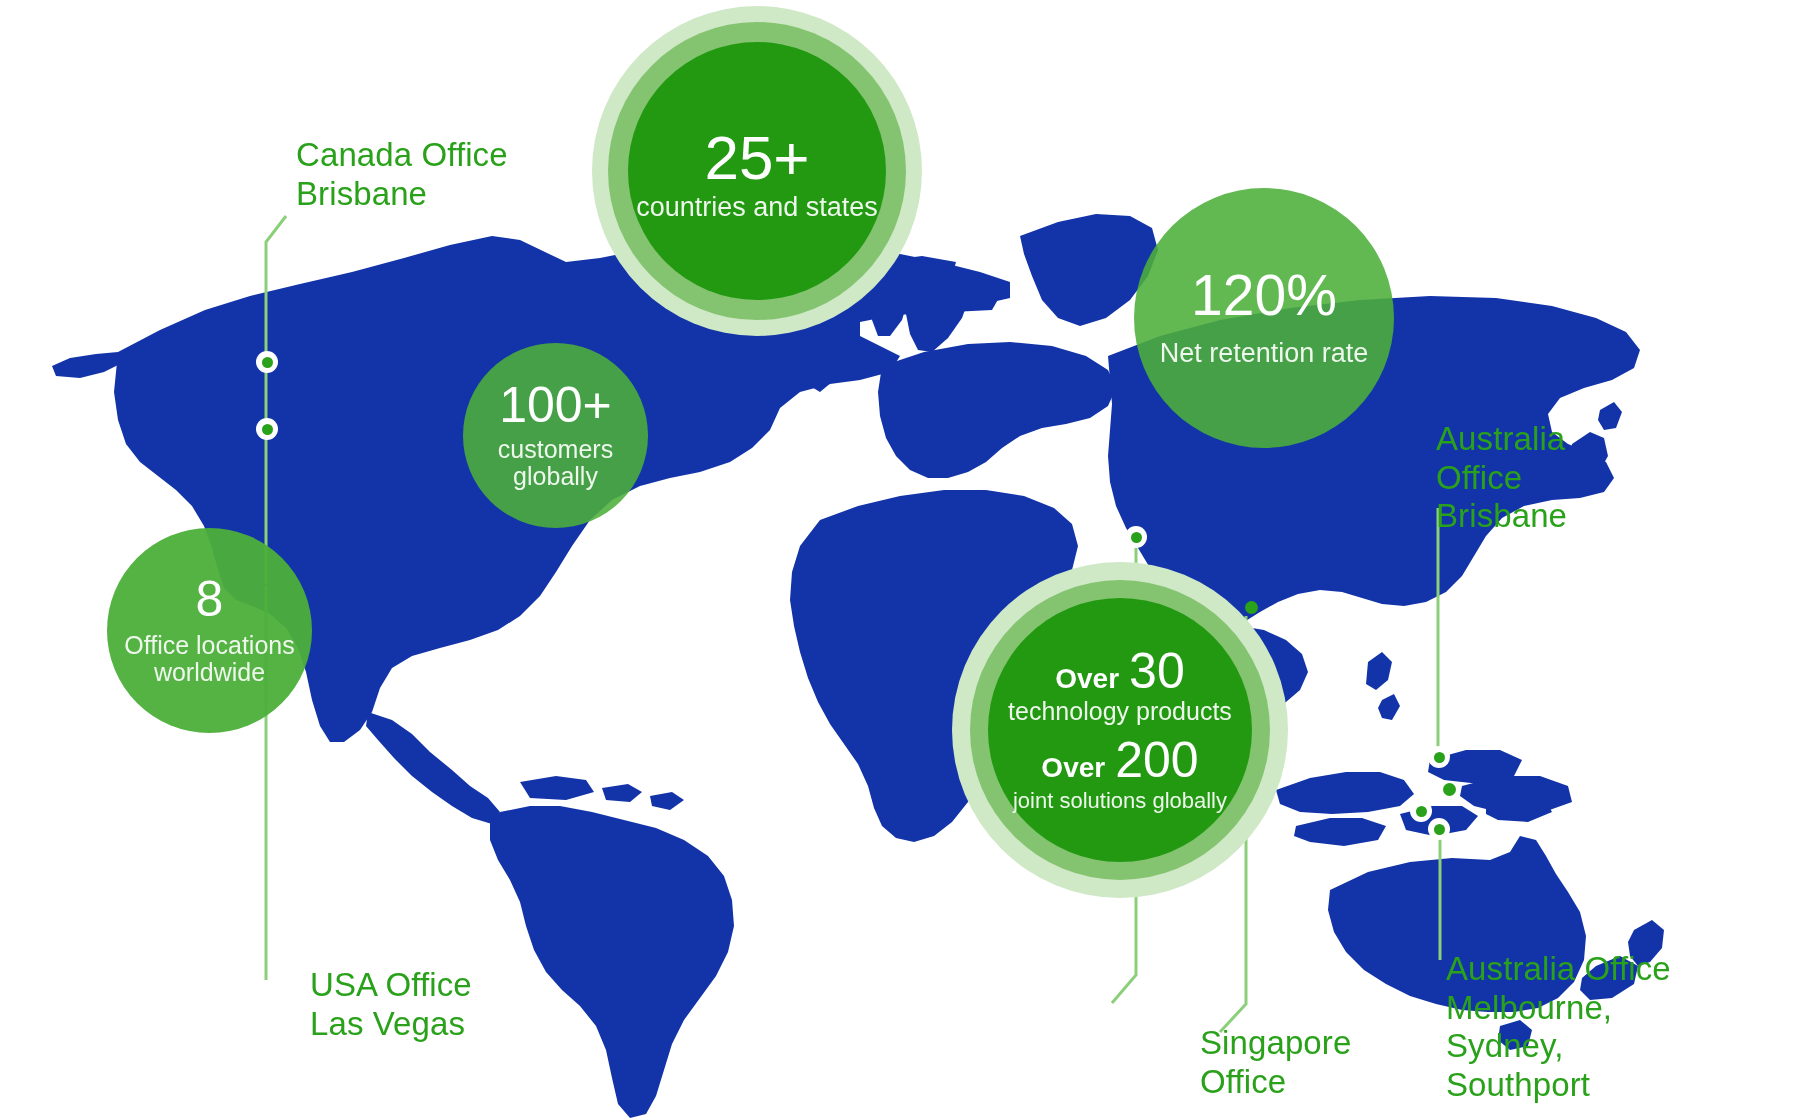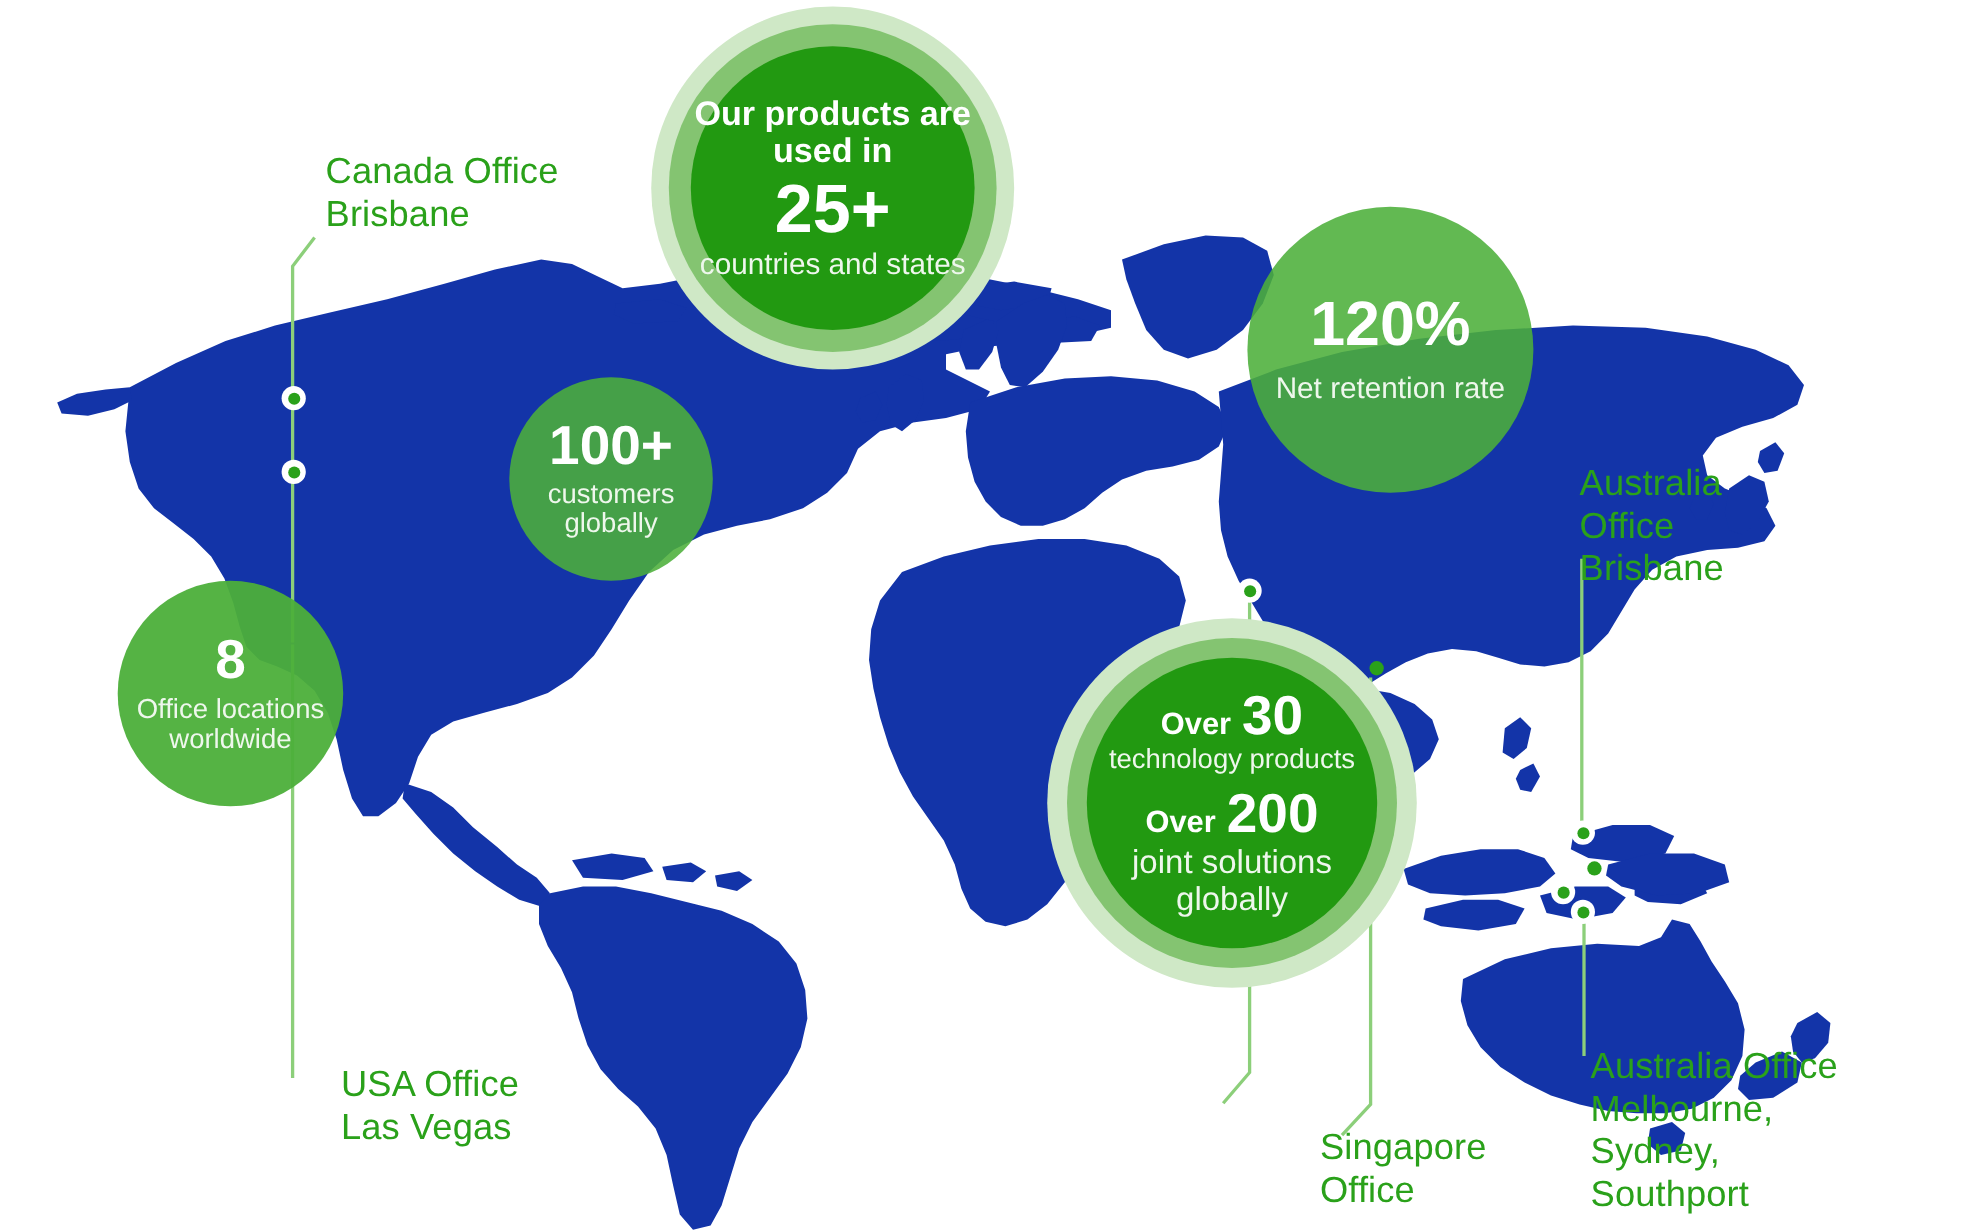--- a/index.html
+++ b/index.html
@@ -23,21 +23,21 @@
   .pin.bare i{width:13px;height:13px;background:#2aa11a;}
 
   
   .olabel{position:absolute;color:#2aa11a;font-size:33px;line-height:1.17;
           font-weight:400;letter-spacing:.1px;white-space:pre-line;}
 
   
   .bubble{position:absolute;border-radius:50%;display:flex;flex-direction:column;
           align-items:center;justify-content:center;text-align:center;color:#eef7ec;}
   .halo{position:absolute;border-radius:50%;}
-  .b-num{font-weight:700;line-height:.98;color:#fff;}
+  .b-num{font-weight:400;line-height:.98;color:#fff;}
   .b-sub{line-height:1.1;color:#eef7ec;}
   .b-top{font-weight:700;line-height:1.07;color:#ffffff;}
   .row{display:flex;align-items:baseline;justify-content:center;gap:10px;}
   .row .lbl{font-weight:700;line-height:1;color:#fff;}
 </style>
 </head>
 <body>
 
 <div id="stage">
 
@@ -226,22 +226,20 @@
 Brisbane</div>
   <div class="olabel" style="left:1446px;top:950px;">Australia Office
 Melbourne,
 Sydney,
 Southport</div>
 
   <div>
     <div class="halo" style="left:592px;top:6px;width:330px;height:330px;background:#cfe8c6;"></div>
     <div class="halo" style="left:608px;top:22px;width:298px;height:298px;background:#84c471;"></div>
     <div class="bubble" style="left:628px;top:42px;width:258px;height:258px;background:#229911;">
-      <div class="b-top" style="font-size:31px;">Our products
-are used in</div>
       <div class="b-num" style="font-size:62px;margin-top:8px;">25+</div>
       <div class="b-sub" style="font-size:27px;margin-top:4px;">countries
 and states</div>
     </div>
   </div>
 
   <div class="bubble" style="left:463px;top:343px;width:185px;height:185px;background:rgba(76,175,58,0.88);">
     <div class="b-num" style="font-size:50px;">100+</div>
     <div class="b-sub" style="font-size:25px;margin-top:6px;">customers
 globally</div>
@@ -267,18 +265,18 @@
       <div class="row">
         <span class="lbl" style="font-size:28px;">Over</span>
         <span class="b-num" style="font-size:50px;">30</span>
       </div>
       <div class="b-sub" style="font-size:25px;margin-top:2px;">technology
 products</div>
       <div class="row" style="margin-top:10px;">
         <span class="lbl" style="font-size:28px;">Over</span>
         <span class="b-num" style="font-size:50px;">200</span>
       </div>
-      <div class="b-sub" style="font-size:30px;margin-top:4px;">joint solutions
+      <div class="b-sub" style="font-size:22px;margin-top:4px;">joint solutions
 globally</div>
     </div>
   </div>
 
 </div>
 
 </body></html>

